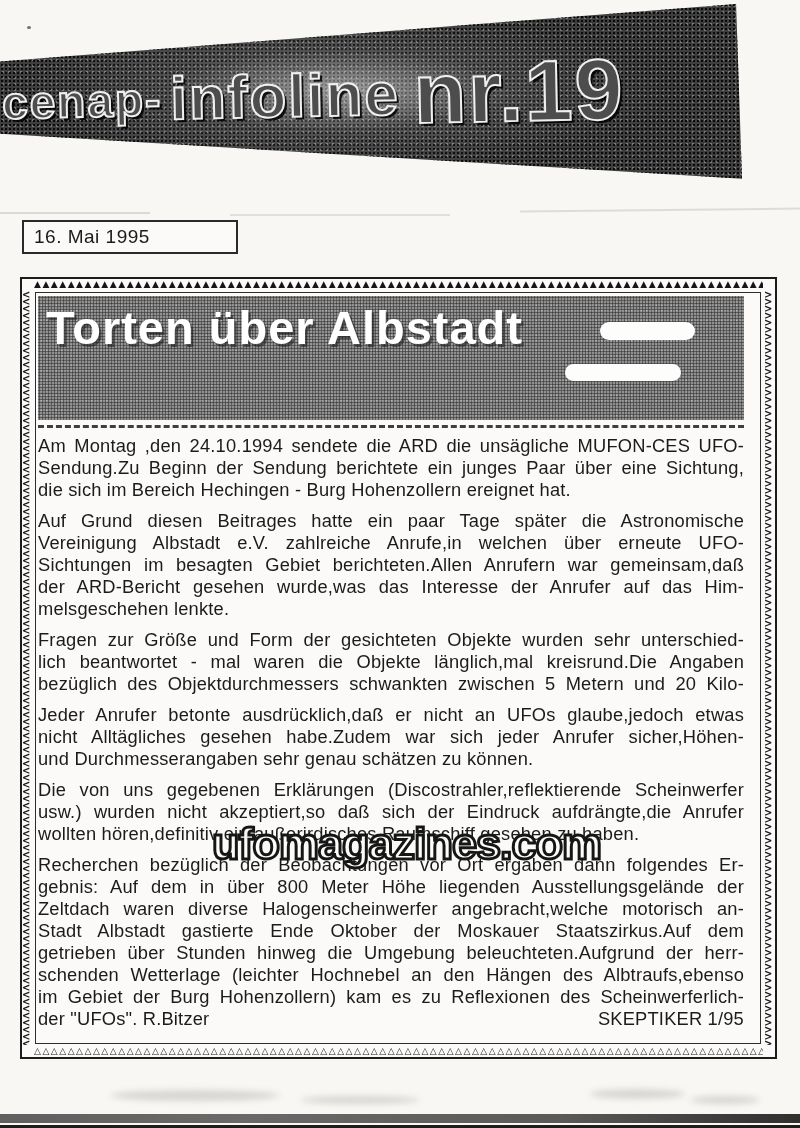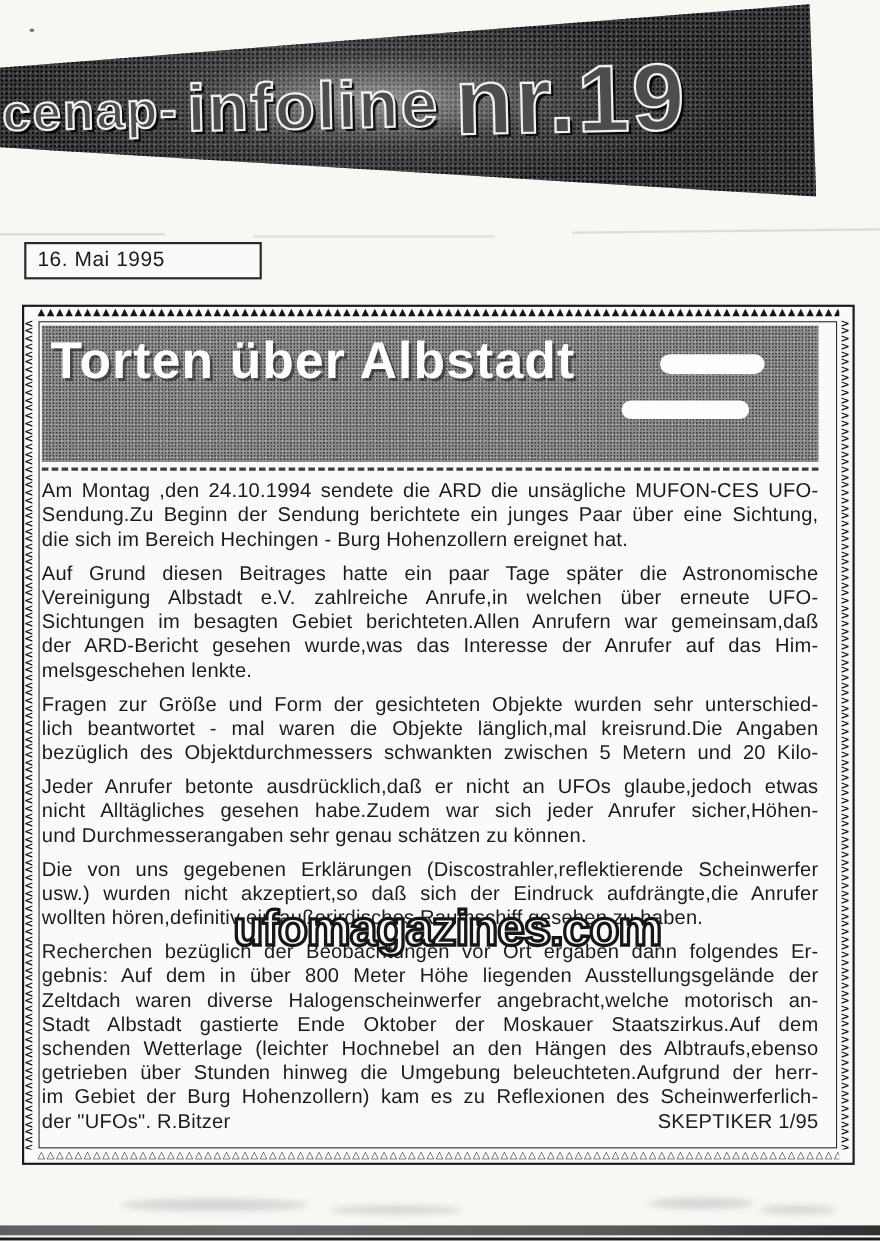--- a/index.html
+++ b/index.html
@@ -177,22 +177,22 @@
             <div class="para">
               <div class="tline just">Die von uns gegebenen Erklärungen (Discostrahler,reflektierende Scheinwerfer</div>
               <div class="tline just">usw.) wurden nicht akzeptiert,so daß sich der Eindruck aufdrängte,die Anrufer</div>
               <div class="tline">wollten hören,definitiv ein außerirdisches Raumschiff gesehen zu haben.</div>
             </div>
             <div class="para">
               <div class="tline just">Recherchen bezüglich der Beobachtungen vor Ort ergaben dann folgendes Er-</div>
               <div class="tline just">gebnis: Auf dem in über 800 Meter Höhe liegenden Ausstellungsgelände der</div>
               <div class="tline just">Zeltdach waren diverse Halogenscheinwerfer angebracht,welche motorisch an-</div>
               <div class="tline just">Stadt Albstadt gastierte Ende Oktober der Moskauer Staatszirkus.Auf dem</div>
+              <div class="tline just">getrieben über Stunden hinweg die Umgebung beleuchteten.Aufgrund der herr-</div>
               <div class="tline just">schenden Wetterlage (leichter Hochnebel an den Hängen des Albtraufs,ebenso</div>
-              <div class="tline just">getrieben über Stunden hinweg die Umgebung beleuchteten.Aufgrund der herr-</div>
               <div class="tline just">im Gebiet der Burg Hohenzollern) kam es zu Reflexionen des Scheinwerferlich-</div>
             </div>
           </div>
         <div class="footer-row">
           <span>der "UFOs".  R.Bitzer</span>
           <span>SKEPTIKER 1/95</span>
         </div>
       </div>
 
     </div>

